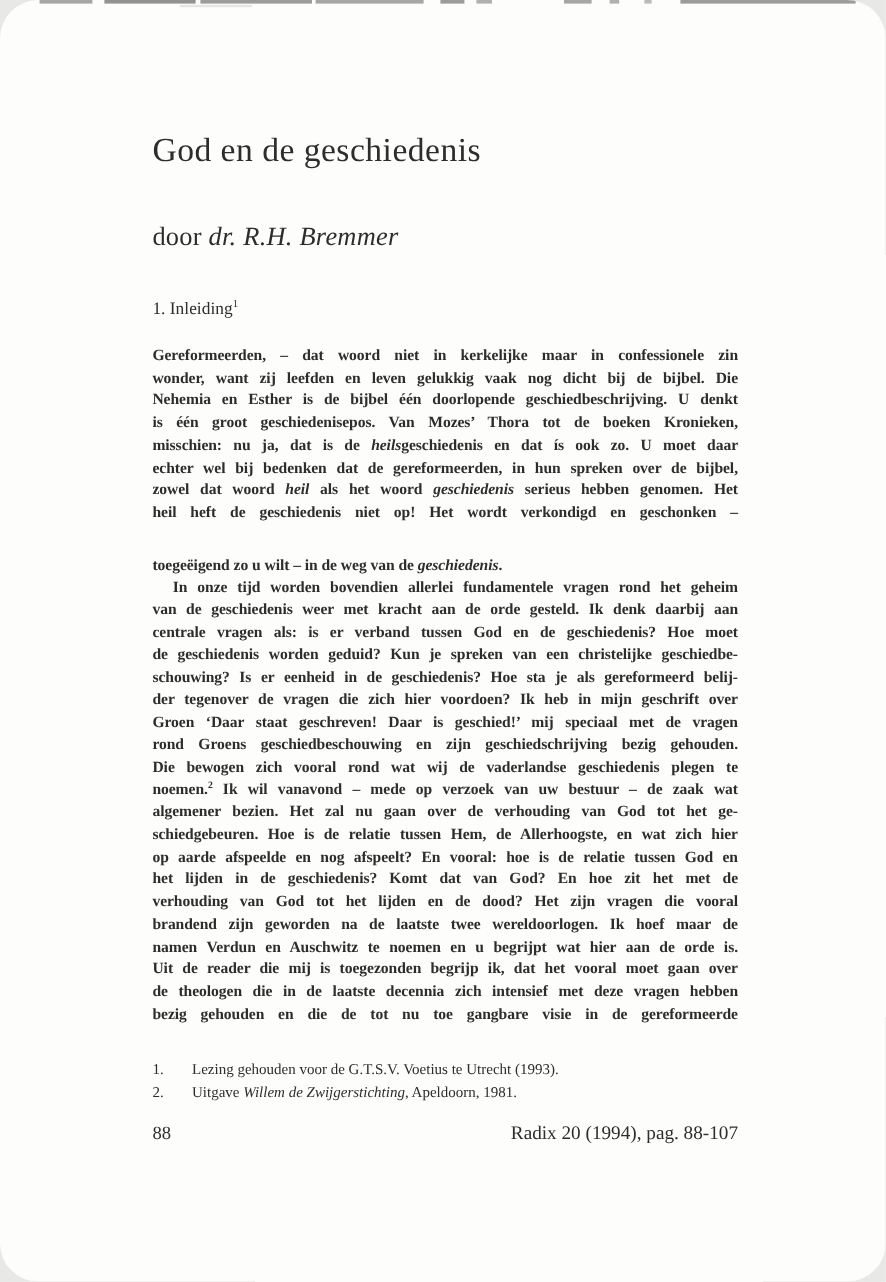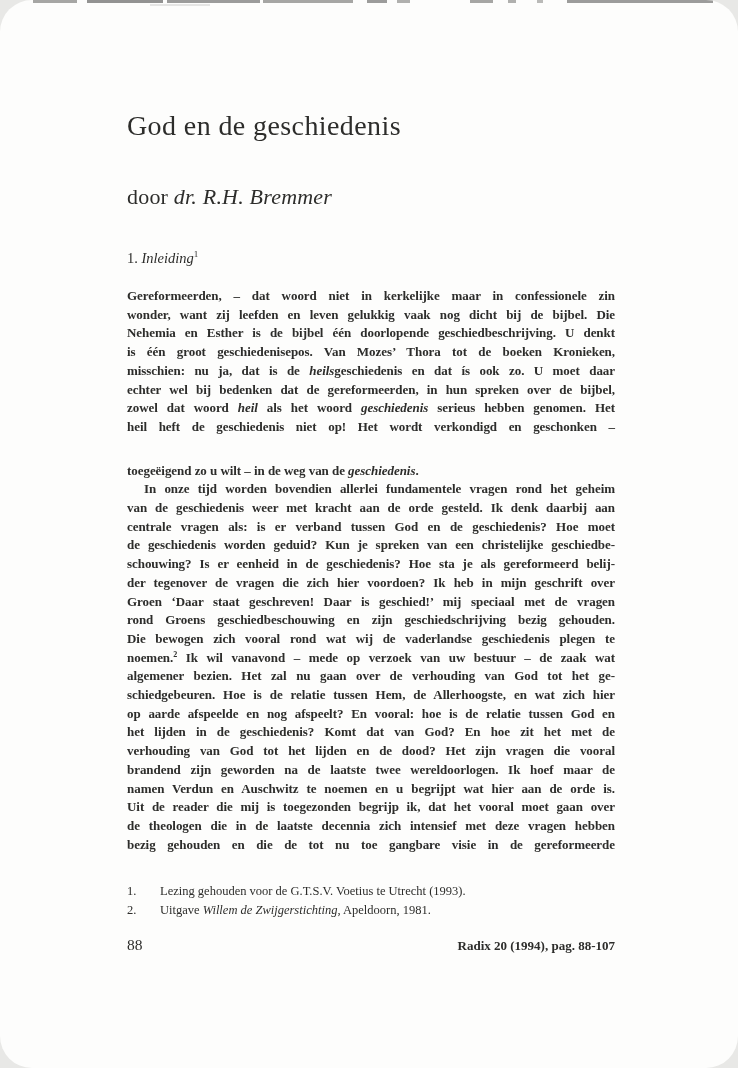--- a/index.html
+++ b/index.html
@@ -33,21 +33,21 @@
   }
   .byline{
     position:absolute;left:127px;top:184px;
     font-size:22px;letter-spacing:.2px;
   }
   .byline .i{font-style:italic;margin-top:40px;}
   .heading{
     position:absolute;left:127px;top:250px;
     font-size:14.5px;
   }
-  .heading .i{font-style:italic;}
+  .heading .i{}
   sup{font-size:.62em;line-height:0;vertical-align:super;}
 
   .body-text{
     position:absolute;left:127px;top:287px;width:488px;
     font-size:13px;line-height:18.7px;font-weight:bold;
   }
   .line{
     text-align:justify;
     text-align-last:justify;
     letter-spacing:-0.05px;
@@ -62,21 +62,21 @@
   }
   .footnote{display:flex;}
   .footnote .fn-num{width:33px;flex:0 0 33px;}
   .footnote .i{font-style:italic;}
 
   .footer{
     position:absolute;left:127px;top:936px;width:488px;
     display:flex;justify-content:space-between;align-items:baseline;
   }
   .page-number{font-size:15.5px;}
-  .journal-ref{font-size:13px;font-weight:bold;}
+  .journal-ref{font-size:16px;}
 </style>
 </head>
 <body>
 
 <div class="page">
 
   <div class="top-artifact">
     <span></span>
       <span></span>
       <span></span>

